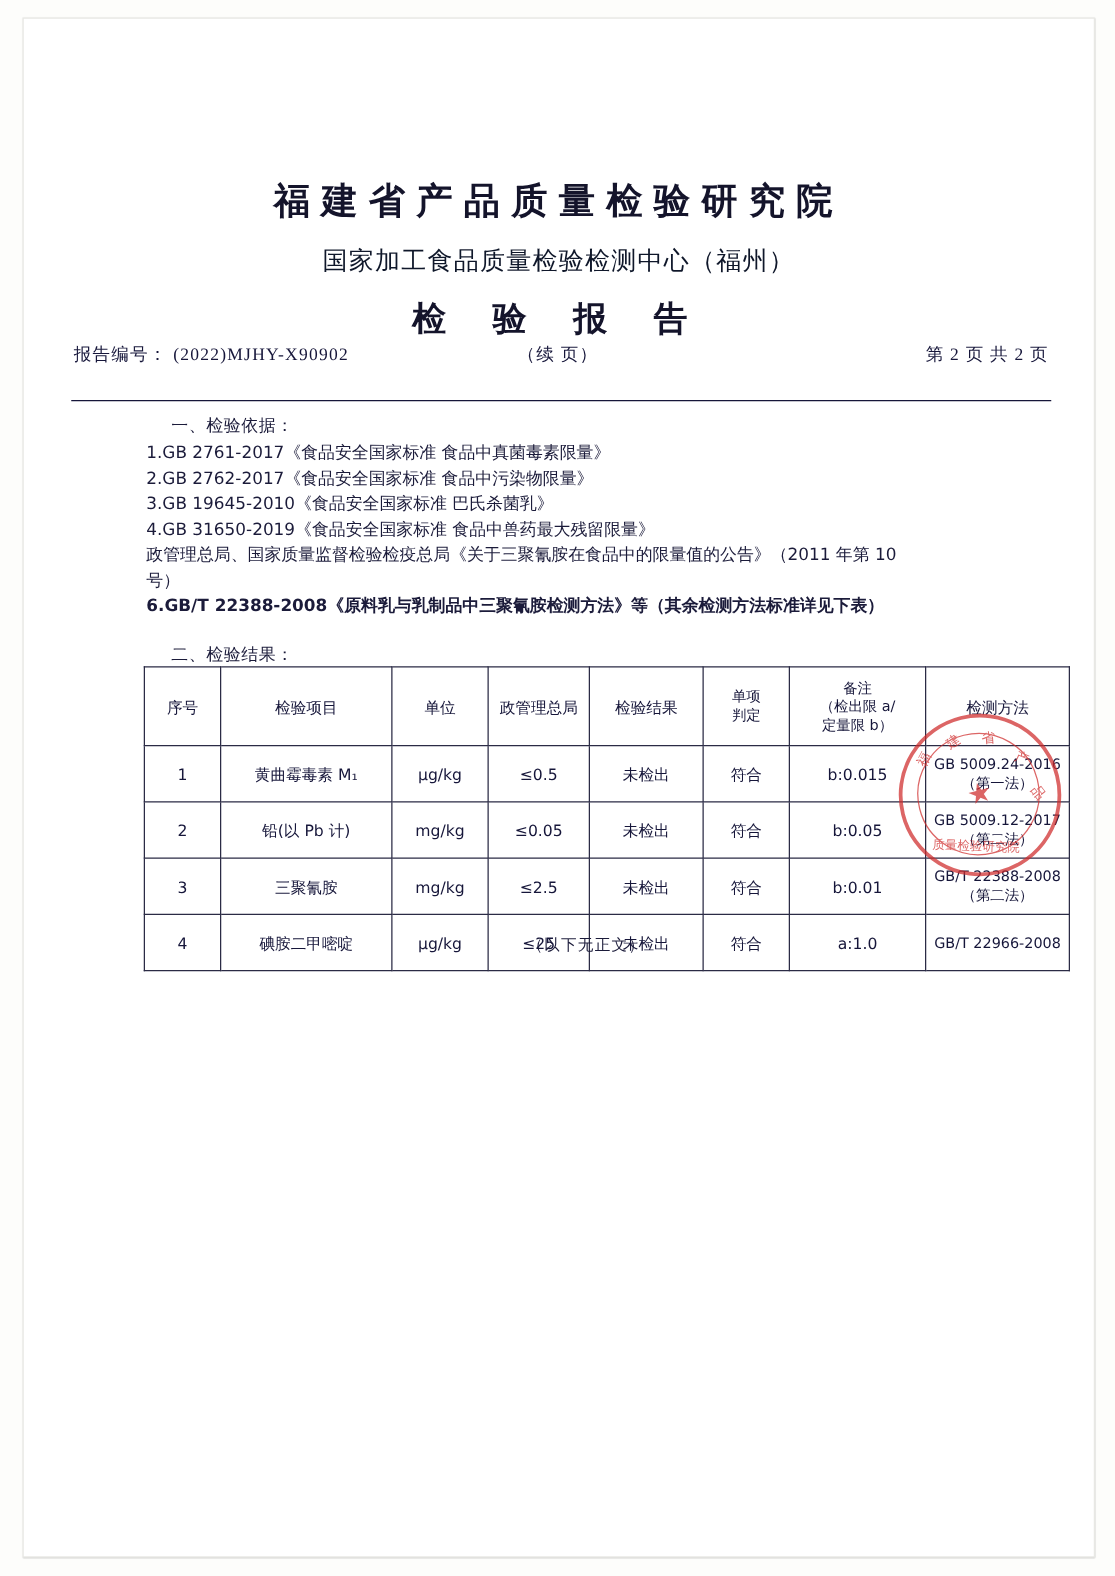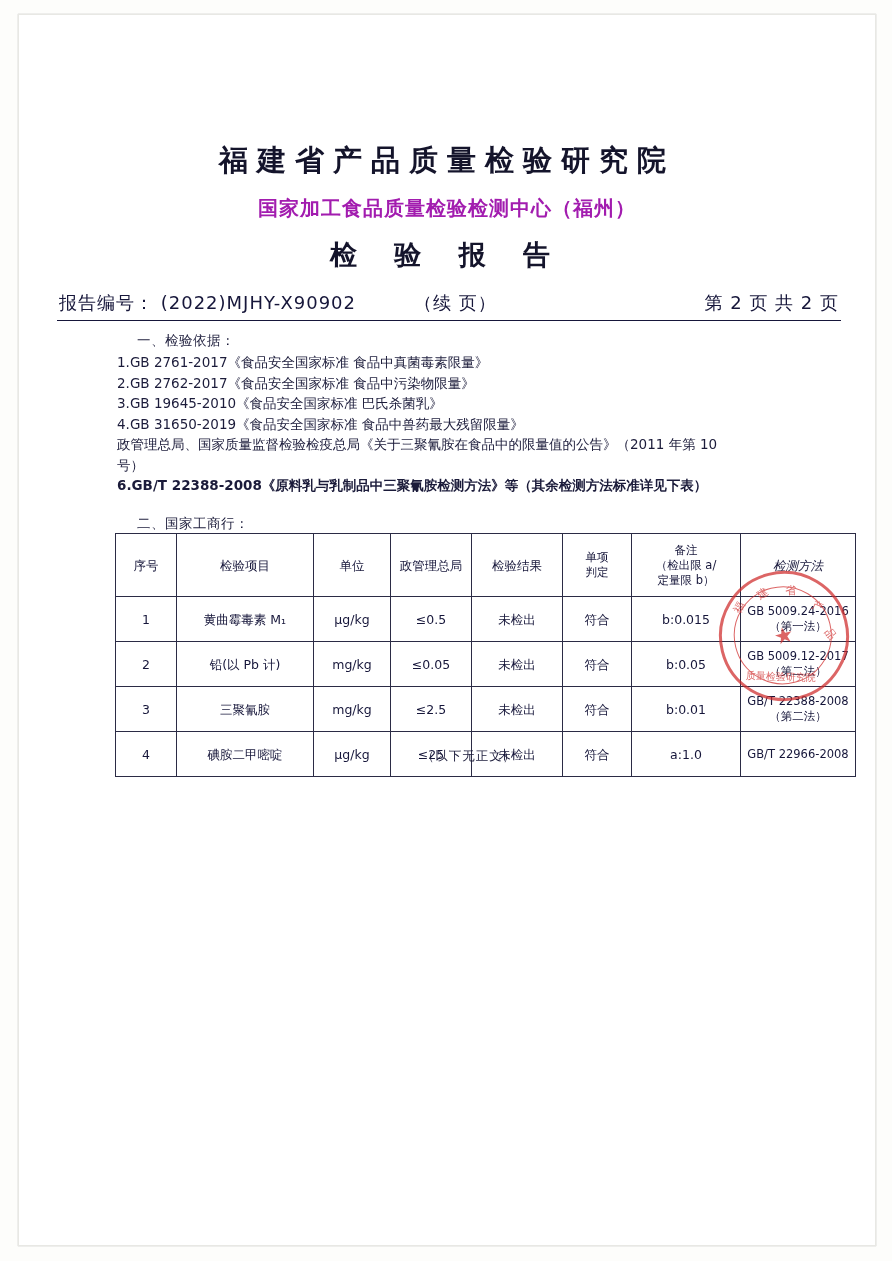--- a/index.html
+++ b/index.html
@@ -41,45 +41,46 @@
     letter-spacing: 9px;
     color: #14142b;
   }
   .org-sub {
     position: absolute;
     left: 0;
     top: 180px;
     width: 856px;
     text-align: center;
     font-family: "DejaVu Serif", "Liberation Serif", serif;
-    font-weight: bold;
+    font-weight: normal;
     font-size: 20px;
     letter-spacing: 1px;
-    color: #a21caf;
+    color: #0f172a;
   }
   .doc-title {
     position: absolute;
     left: 0;
     top: 222px;
     width: 856px;
     text-align: center;
     font-family: "DejaVu Serif", "Liberation Serif", serif;
     font-weight: bold;
     font-size: 27px;
     letter-spacing: 14px;
     color: #14142b;
   }
   .meta-row {
     position: absolute;
     left: 40px;
-    top: 276px;
+    top: 260px;
     width: 780px;
     height: 22px;
-    font-size: 18px;
+    font-size: 14px;
     color: #16163a;
+    font-family: Liberation Serif, serif;
   }
   .meta-left {
     position: absolute;
     left: 0;
     top: 0;
     letter-spacing: 1px;
   }
   .meta-center {
     position: absolute;
     left: 355px;
@@ -161,21 +162,21 @@
   table.report tbody td {
     height: 36px;
   }
   .col-1 { width: 56px; }
   .col-2 { width: 132px; }
   .col-3 { width: 72px; }
   .col-4 { width: 76px; }
   .col-5 { width: 86px; }
   .col-6 { width: 64px; }
   .col-7 { width: 104px; }
-  .col-8 { width: 110px; font-style: italic; }
+  .col-8 { width: 110px; }
   .hdr-multi { font-size: 11.5px; line-height: 14px; }
   .cell-method { font-size: 11.5px; line-height: 14px; }
   .foot-note {
     position: absolute;
     left: 0;
     top: 733px;
     width: 856px;
     text-align: center;
     font-size: 12.5px;
     color: #1b1b3a;
@@ -261,21 +262,21 @@
     <div class="basis-list">
       <div>1.GB 2761-2017《食品安全国家标准 食品中真菌毒素限量》</div>
       <div>2.GB 2762-2017《食品安全国家标准 食品中污染物限量》</div>
       <div>3.GB 19645-2010《食品安全国家标准 巴氏杀菌乳》</div>
       <div>4.GB 31650-2019《食品安全国家标准 食品中兽药最大残留限量》</div>
       <div>政管理总局、国家质量监督检验检疫总局《关于三聚氰胺在食品中的限量值的公告》（2011 年第 10</div>
       <div>号）</div>
       <div class="basis-strong">6.GB/T 22388-2008《原料乳与乳制品中三聚氰胺检测方法》等（其余检测方法标准详见下表）</div>
     </div>
 
-    <div class="sec-result-title">二、国家工商行：</div>
+    <div class="sec-result-title">二、检验结果：</div>
 
     <div class="tbl-wrap">
       <table class="report">
         <thead>
           <tr>
             <th class="col-1">序号</th>
             <th class="col-2">检验项目</th>
             <th class="col-3">单位</th>
             <th class="col-4">政管理总局</th>
             <th class="col-5">检验结果</th>

